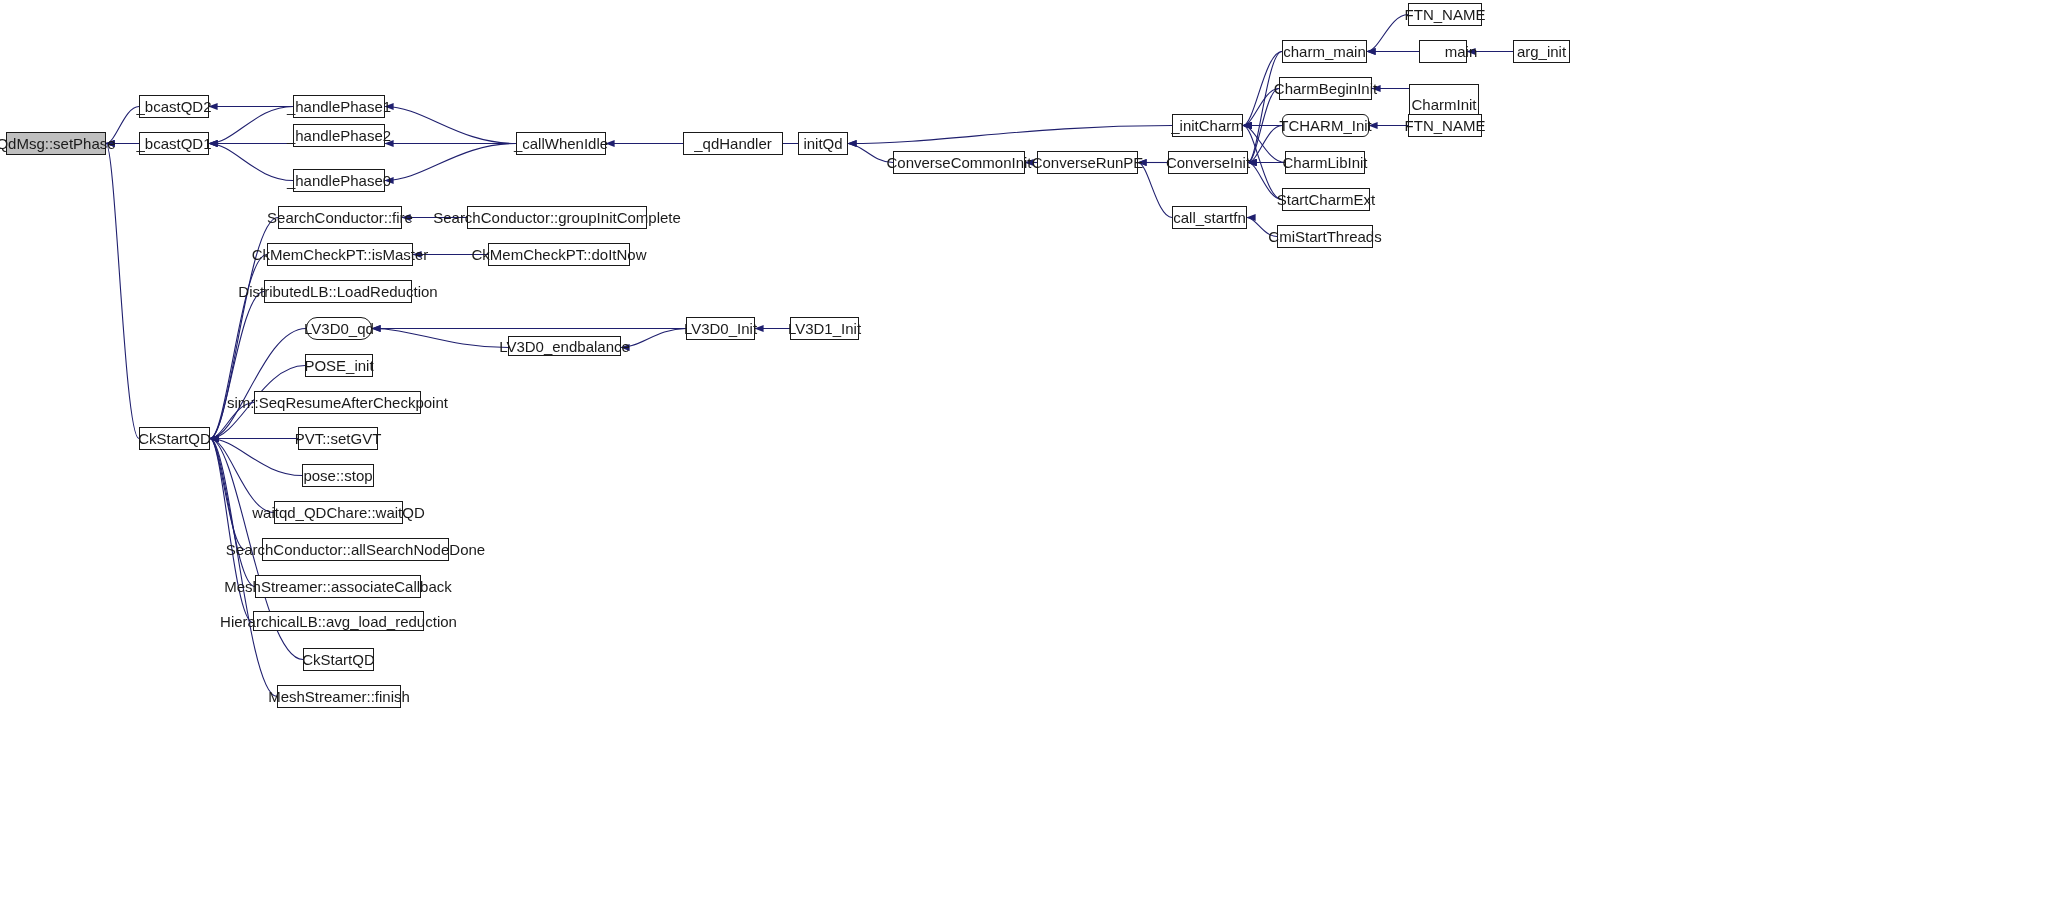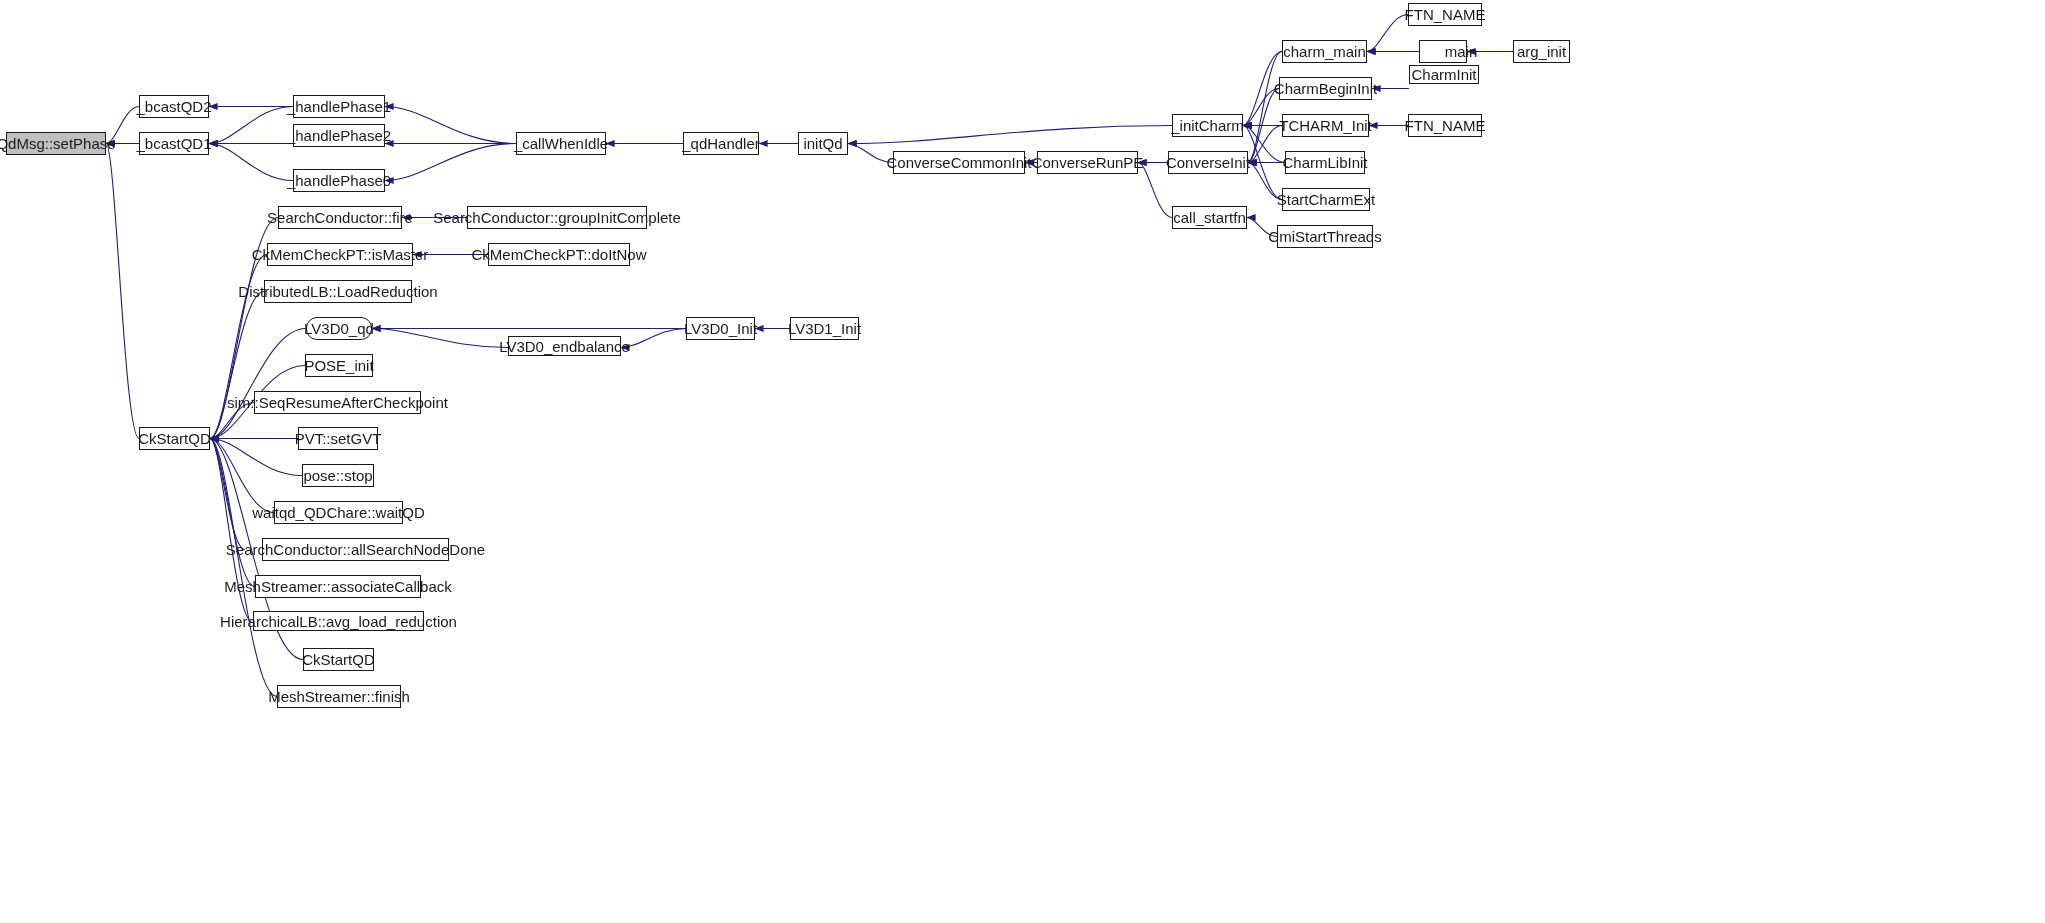--- a/index.html
+++ b/index.html
@@ -128,21 +128,21 @@
     </div>
     <div class="node" style="left: 293px; top: 124px; width: 92px; height: 23px;">
       <span class="node-label">_handlePhase2</span>
     </div>
     <div class="node" style="left: 293px; top: 169px; width: 92px; height: 23px;">
       <span class="node-label">_handlePhase0</span>
     </div>
     <div class="node" style="left: 516px; top: 132px; width: 90px; height: 23px;">
       <span class="node-label">_callWhenIdle</span>
     </div>
-    <div class="node" style="left: 683px; top: 132px; width: 76px; height: 23px;">
+    <div class="node" style="left: 683px; top: 132px; width: 100px; height: 23px;">
       <span class="node-label">_qdHandler</span>
     </div>
     <div class="node" style="left: 798px; top: 132px; width: 50px; height: 23px;">
       <span class="node-label">initQd</span>
     </div>
     <div class="node" style="left: 893px; top: 151px; width: 132px; height: 23px;">
       <span class="node-label">ConverseCommonInit</span>
     </div>
     <div class="node" style="left: 1037px; top: 151px; width: 101px; height: 23px;">
       <span class="node-label">ConverseRunPE</span>
@@ -155,42 +155,42 @@
     </div>
     <div class="node" style="left: 1172px; top: 206px; width: 75px; height: 23px;">
       <span class="node-label">call_startfn</span>
     </div>
     <div class="node" style="left: 1282px; top: 40px; width: 85px; height: 23px;">
       <span class="node-label">charm_main</span>
     </div>
     <div class="node" style="left: 1279px; top: 77px; width: 93px; height: 23px;">
       <span class="node-label">CharmBeginInit</span>
     </div>
-    <div class="node" style="left: 1282px; top: 114px; width: 87px; height: 23px;">
+    <div class="node" style="left: 1282px; top: 114px; width: 87px; height: 23px; border-radius: 6px;">
       <span class="node-label">TCHARM_Init</span>
     </div>
     <div class="node" style="left: 1285px; top: 151px; width: 80px; height: 23px;">
       <span class="node-label">CharmLibInit</span>
     </div>
     <div class="node" style="left: 1282px; top: 188px; width: 88px; height: 23px;">
       <span class="node-label">StartCharmExt</span>
     </div>
     <div class="node" style="left: 1277px; top: 225px; width: 96px; height: 23px; text-align: center;">
       <span class="node-label">CmiStartThreads</span>
     </div>
     <div class="node" style="left: 1408px; top: 3px; width: 74px; height: 23px;">
       <span class="node-label">FTN_NAME</span>
     </div>
     <div class="node" style="left: 1419px; top: 40px; width: 48px; height: 23px; padding-left: 36px;">
       <span class="node-label">main</span>
     </div>
     <div class="node" style="left: 1513px; top: 40px; width: 57px; height: 23px;">
       <span class="node-label">arg_init</span>
     </div>
-    <div class="node" style="left: 1409px; top: 65px; width: 70px; height: 19px;">
+    <div class="node" style="left: 1409px; top: 84px; width: 70px; height: 40px;">
       <span class="node-label">CharmInit</span>
     </div>
     <div class="node" style="left: 1408px; top: 114px; width: 74px; height: 23px;">
       <span class="node-label">FTN_NAME</span>
     </div>
     <div class="node" style="left: 278px; top: 206px; width: 124px; height: 23px;">
       <span class="node-label">SearchConductor::fire</span>
     </div>
     <div class="node" style="left: 267px; top: 243px; width: 146px; height: 23px;">
       <span class="node-label">CkMemCheckPT::isMaster</span>

